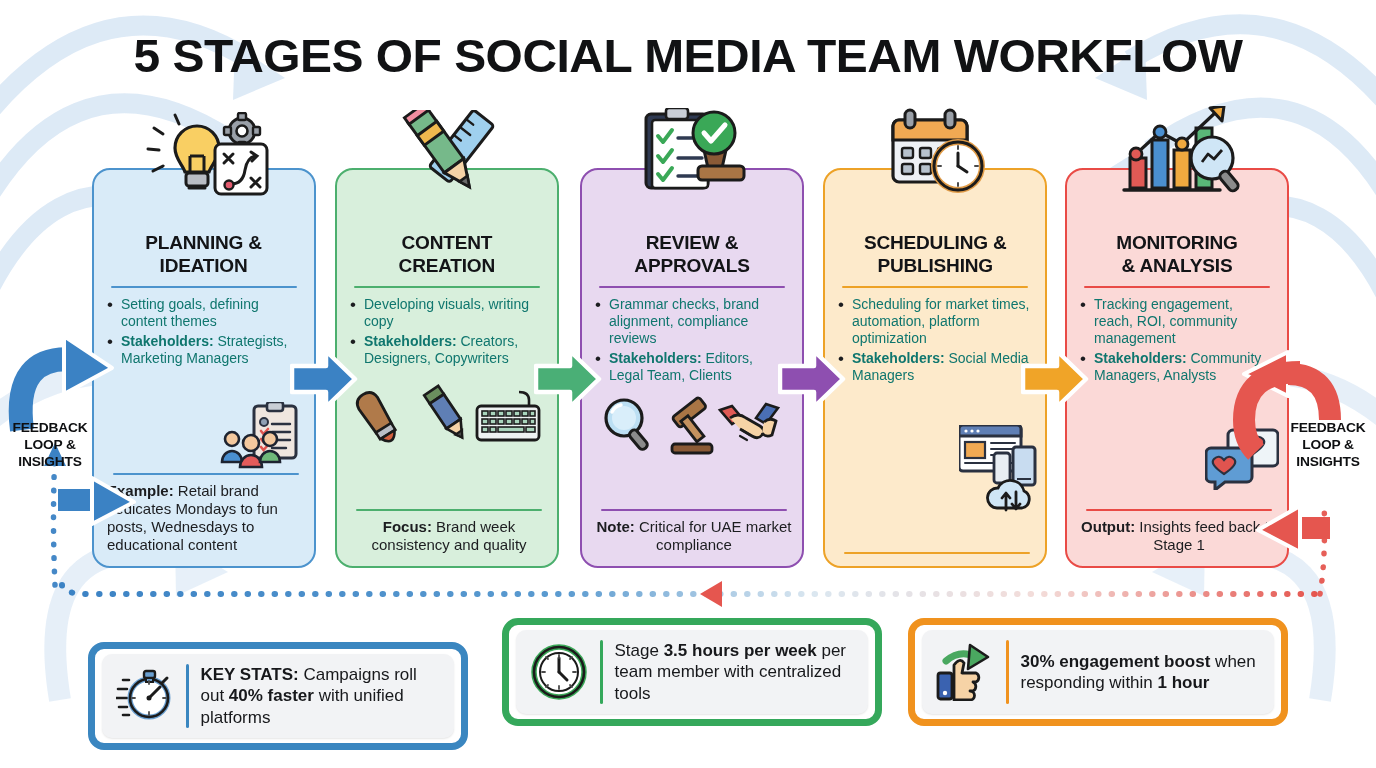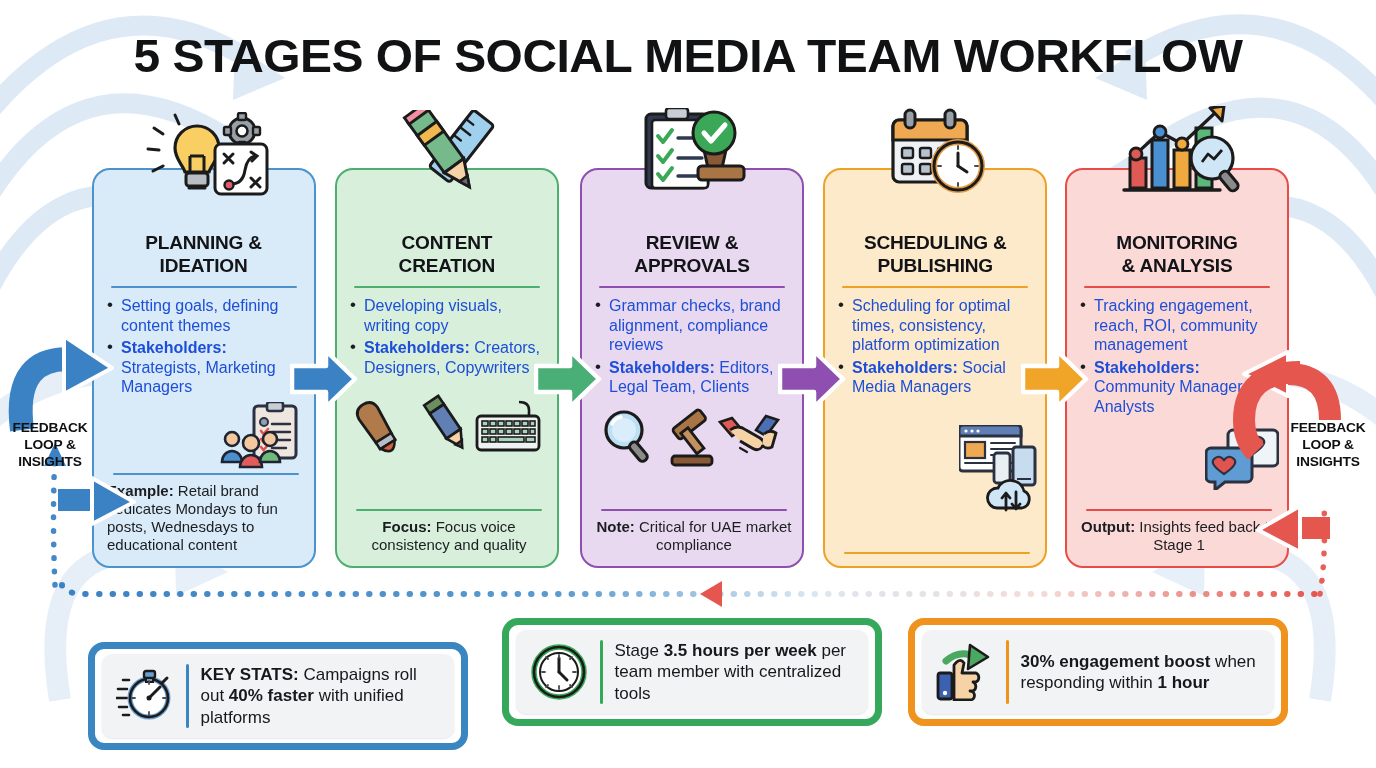--- a/index.html
+++ b/index.html
@@ -36,21 +36,21 @@
     display:flex; align-items:flex-end; justify-content:center;
     z-index:6; pointer-events:none;
   }
   .card-title {
     margin-top:62px; text-align:center;
     font-size:18.5px; font-weight:bold; line-height:1.22;
     color:#131417; letter-spacing:-0.2px;
     transform:scaleX(1.03);
   }
   .rule { width:186px; height:2px; margin:9px 0 8px; border-radius:2px; }
-  .bullets { width:196px; font-size:16px; line-height:1.22; color:#1d4ed8; }
+  .bullets { width:196px; font-size:14px; line-height:1.22; color:#0f766e; }
   .bullets ul { list-style:none; }
   .bullets li { position:relative; padding-left:15px; margin-bottom:3px; }
   .bullets li:before {
     content:"\2022"; position:absolute; left:1px; top:-1px; font-size:17px; color:#1c1d20;
   }
   .bullets b { font-weight:bold; }
   .mid-icons {
     width:196px; height:62px; display:flex; align-items:center;
     justify-content:center; gap:8px; margin-top:2px;
   }
@@ -326,21 +326,21 @@
               <rect x="13" y="35" width="6" height="5"></rect>
             <rect x="21" y="35" width="26" height="5"></rect>
               <rect x="49" y="35" width="9" height="5"></rect>
           </g>
         </g>
       </svg>
     </div>
     <div class="footer-wrap">
       <div class="footer-rule"></div>
       <div class="footnote">
-        <b>Focus:</b><span> Focus voice consistency and quality</span>
+        <b>Focus:</b><span> Brand week consistency and quality</span>
       </div>
     </div>
   </div>
 
   <div class="card c3">
     <div class="card-icon">
       <svg width="125" height="90" viewBox="0 0 125 90">
         <rect x="14" y="6" width="62" height="74" rx="5" fill="#2f3a52" stroke="#1b1b1b" stroke-width="3"></rect>
         <rect x="20" y="12" width="56" height="68" rx="3" fill="#fff" stroke="#1b1b1b" stroke-width="2.6"></rect>
         <rect x="34" y="0" width="22" height="11" rx="3" fill="#c9ced6" stroke="#1b1b1b" stroke-width="2.6"></rect>
@@ -423,21 +423,21 @@
           <path d="M83 38 v3 M83 75 v3 M63 58 h3 M100 58 h3"></path>
         </g>
       </svg>
     </div>
     <div class="card-title">
       <span>SCHEDULING &amp;</span><br><span>PUBLISHING</span>
     </div>
     <div class="rule"></div>
     <div class="bullets">
       <ul>
-        <li><span>Scheduling for optimal times, consistency, platform optimization</span></li>
+        <li><span>Scheduling for market times, automation, platform optimization</span></li>
         <li><b>Stakeholders:</b><span> Social Media Managers</span></li>
       </ul>
     </div>
     <div style="position:absolute; right:6px; top:255px;">
       <svg width="80" height="62" viewBox="0 0 80 62">
         <rect x="0" y="0" width="62" height="46" rx="4" fill="#fff" stroke="#2a3140" stroke-width="3"></rect>
         <path d="M0 4 a4 4 0 0 1 4 -4 h54 a4 4 0 0 1 4 4 v7 h-62 z" fill="#5f7fb5" stroke="#2a3140" stroke-width="3"></path>
         <g fill="#fff">
             <circle cx="7" cy="6" r="1.6"></circle>
             <circle cx="13" cy="6" r="1.6"></circle>

